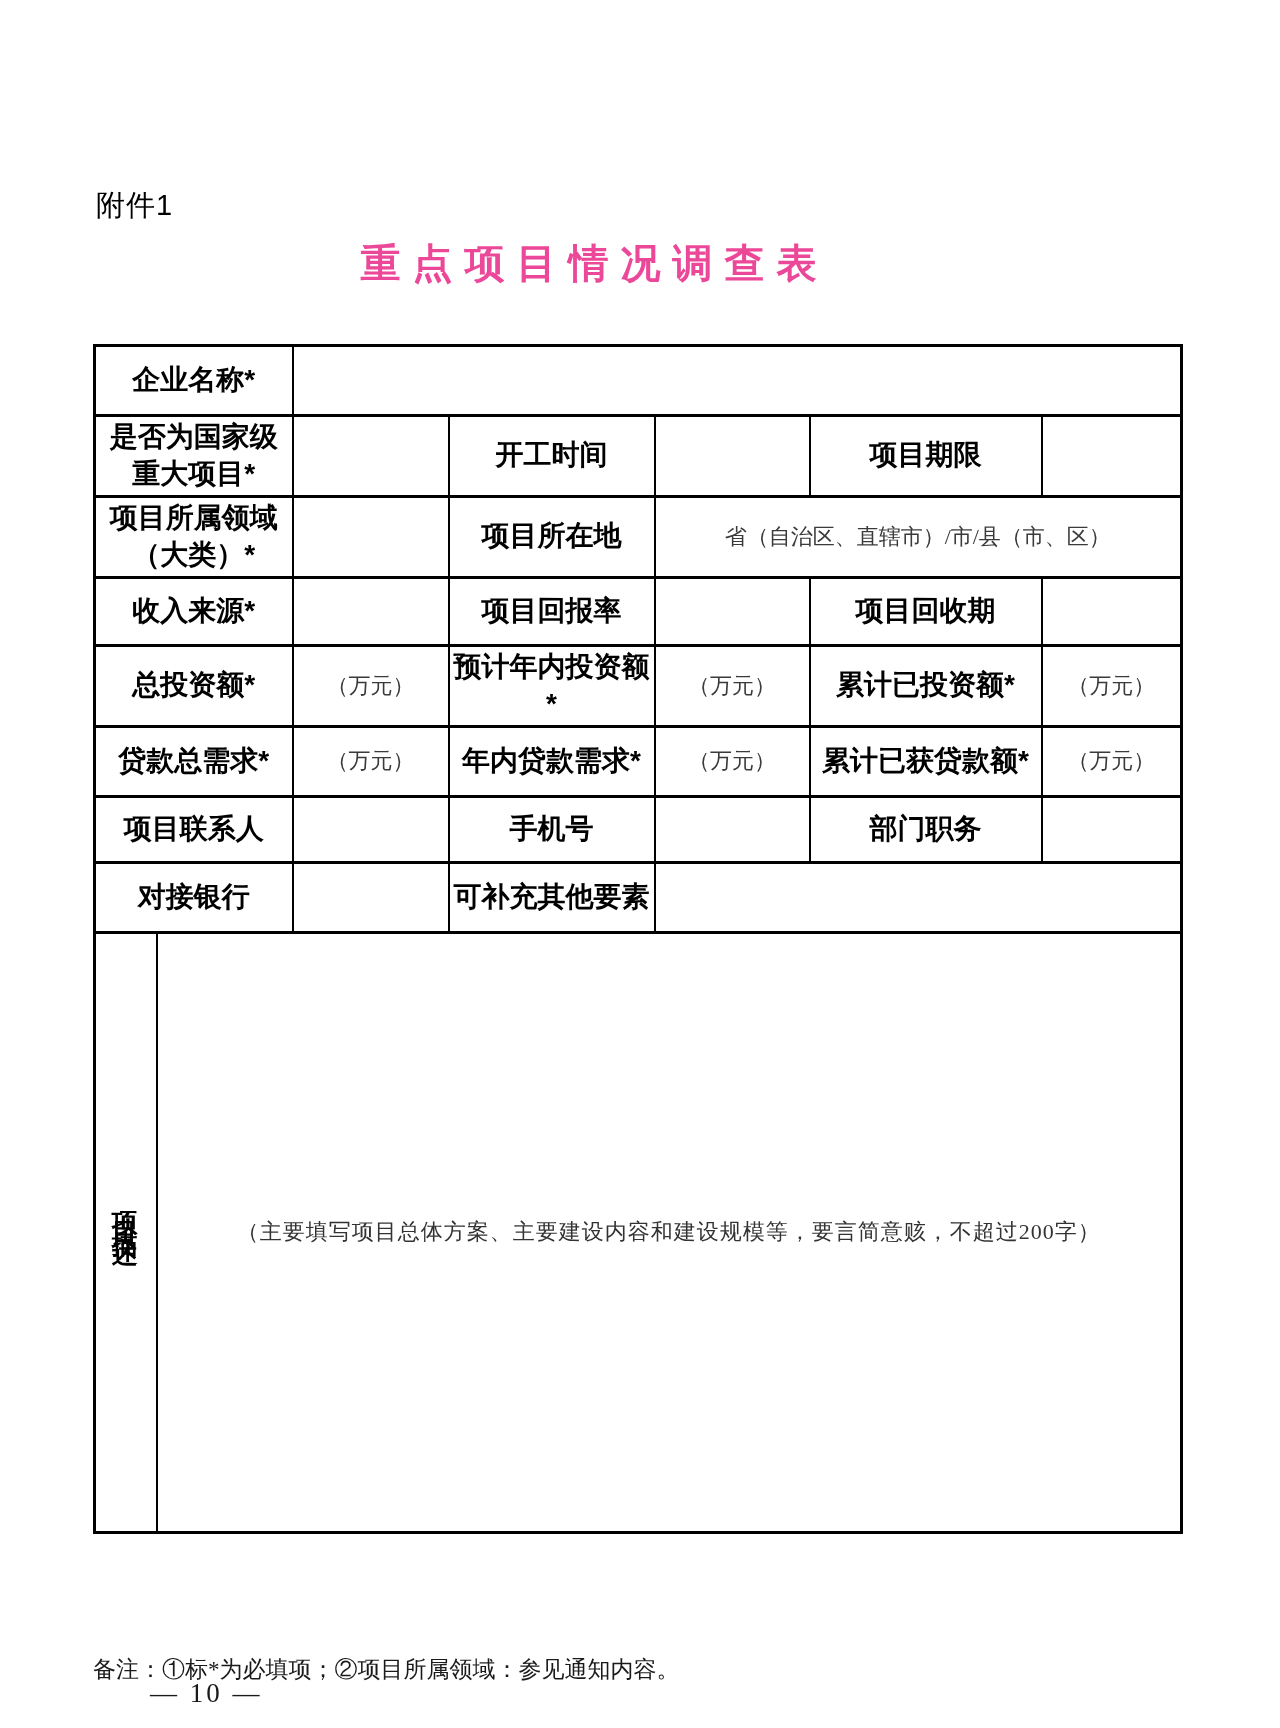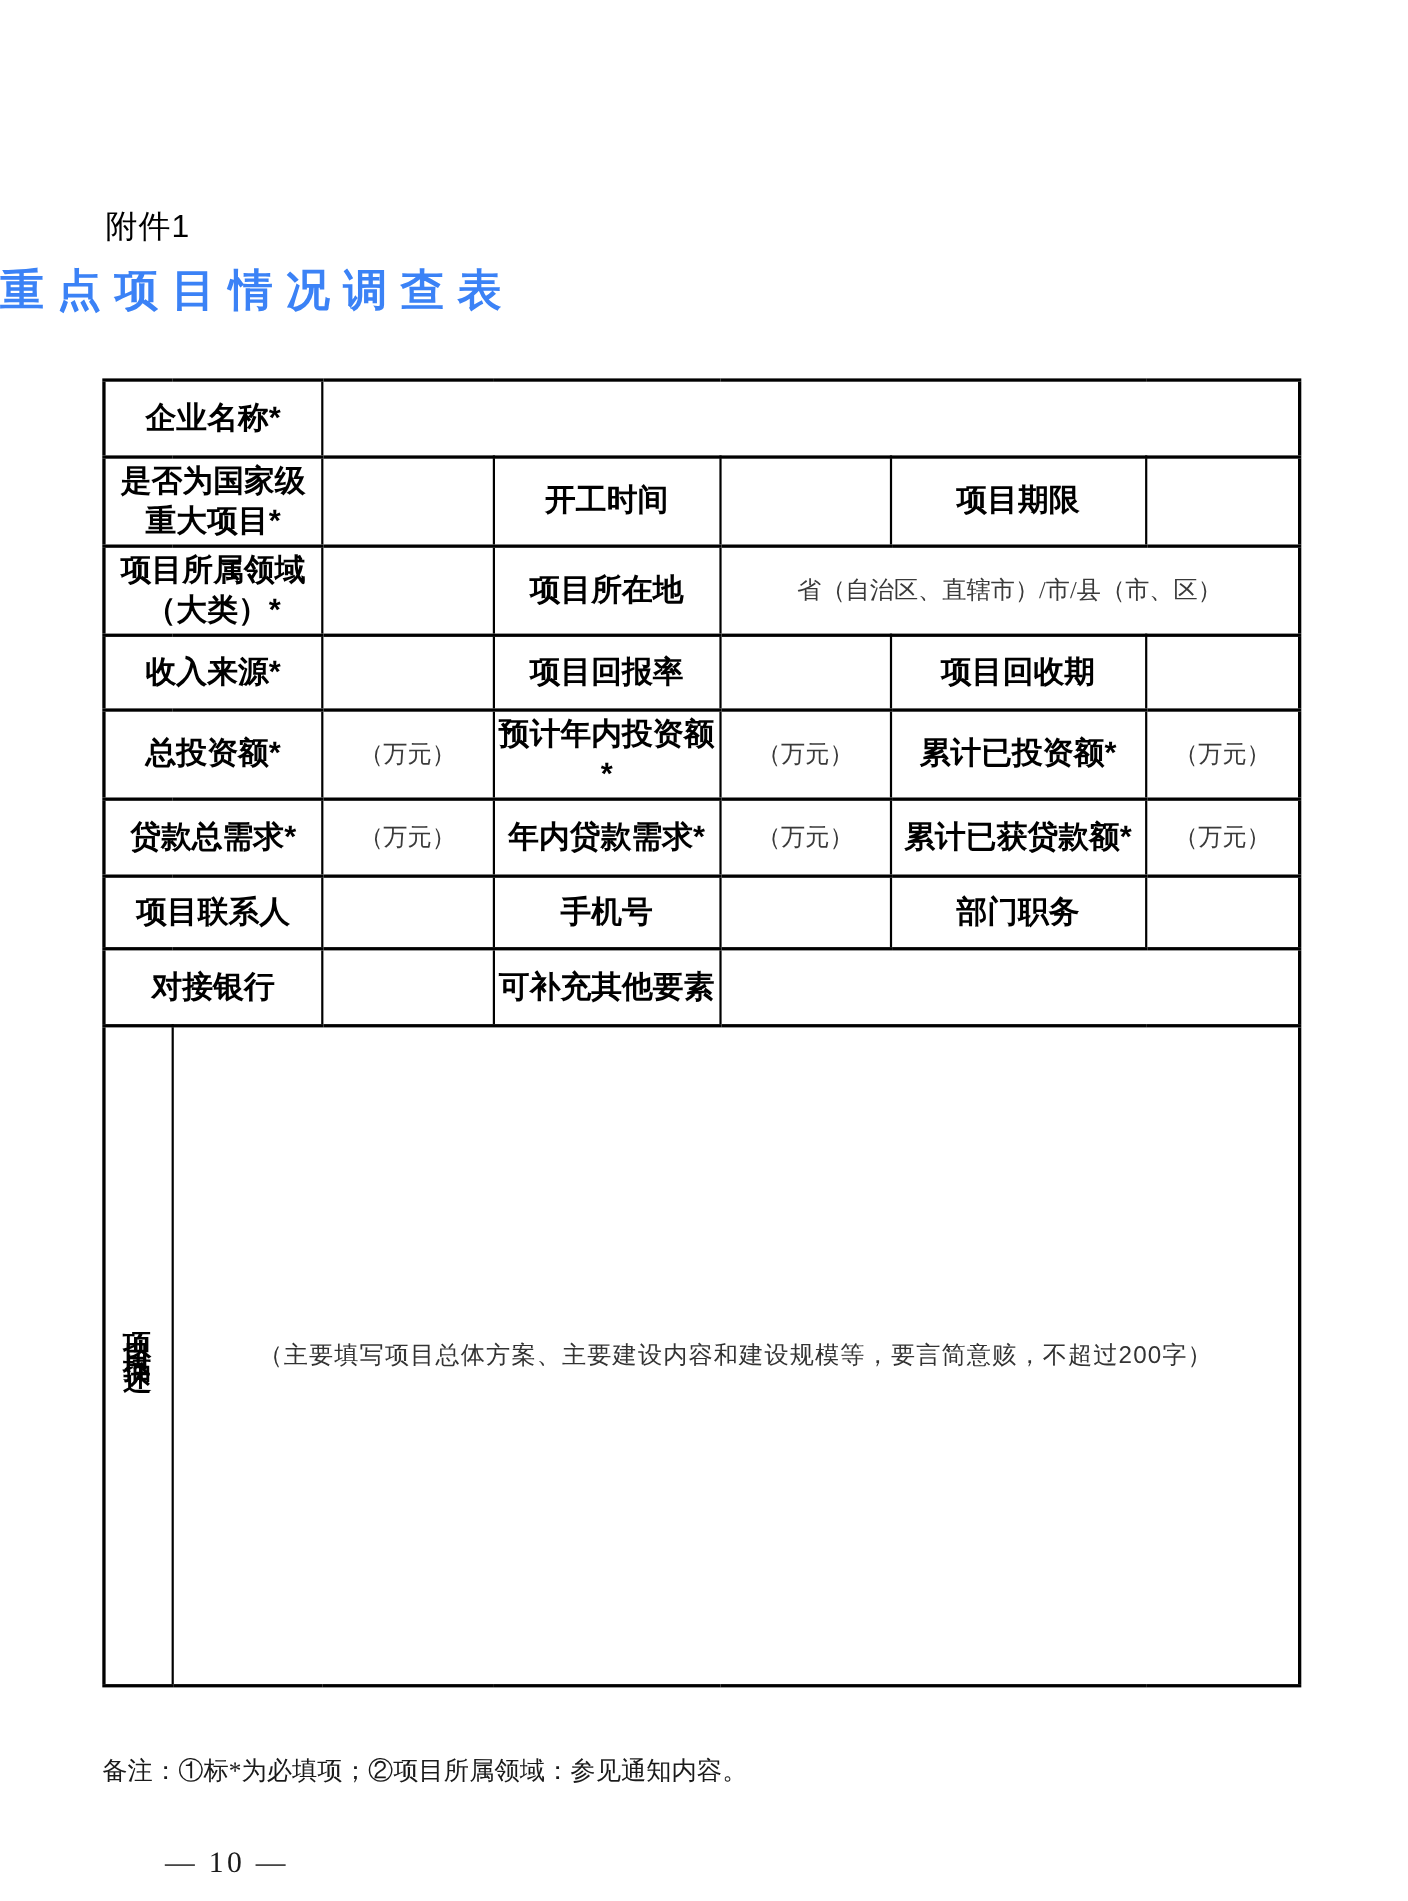--- a/index.html
+++ b/index.html
@@ -19,25 +19,26 @@
     position: absolute;
     left: 96px; top: 186px;
     font-size: 29px;
     letter-spacing: 1px;
     color: #000;
   }
   .doc-title {
     position: absolute;
     left: 0; top: 236px;
     width: 1189px;
+    text-align: center;
     font-family: "Liberation Serif", serif;
     font-weight: bold;
     font-size: 40px;
     letter-spacing: 12px;
-    color: #3b82f6;
+    color: #ec4899;
   }
   table.form-table {
     position: absolute;
     left: 93px; top: 344px;
     width: 1087px;
     border-collapse: collapse;
     table-layout: fixed;
     border: 3px solid #000;
   }
   table.form-table td {
@@ -66,28 +67,28 @@
     writing-mode: vertical-rl;
     text-orientation: upright;
     display: inline-block;
     font-family: "Liberation Sans", sans-serif;
     font-weight: bold;
     font-size: 26px;
     letter-spacing: 10px;
     color: #000;
   }
   .desc-hint {
-    font-family: Liberation Sans, sans-serif;
+    font-family: Liberation Serif, serif;
     font-size: 22px;
     color: #333333;
     letter-spacing: 1px;
   }
   .doc-note {
     position: absolute;
-    left: 93px; top: 1594px;
+    left: 93px; top: 1654px;
     font-family: "Liberation Serif", serif;
     font-size: 23px;
     color: #1a1a1a;
   }
   .page-number {
     position: absolute;
     left: 150px; top: 1678px;
     font-family: "Liberation Serif", serif;
     font-size: 27px;
     color: #1a1a1a;

